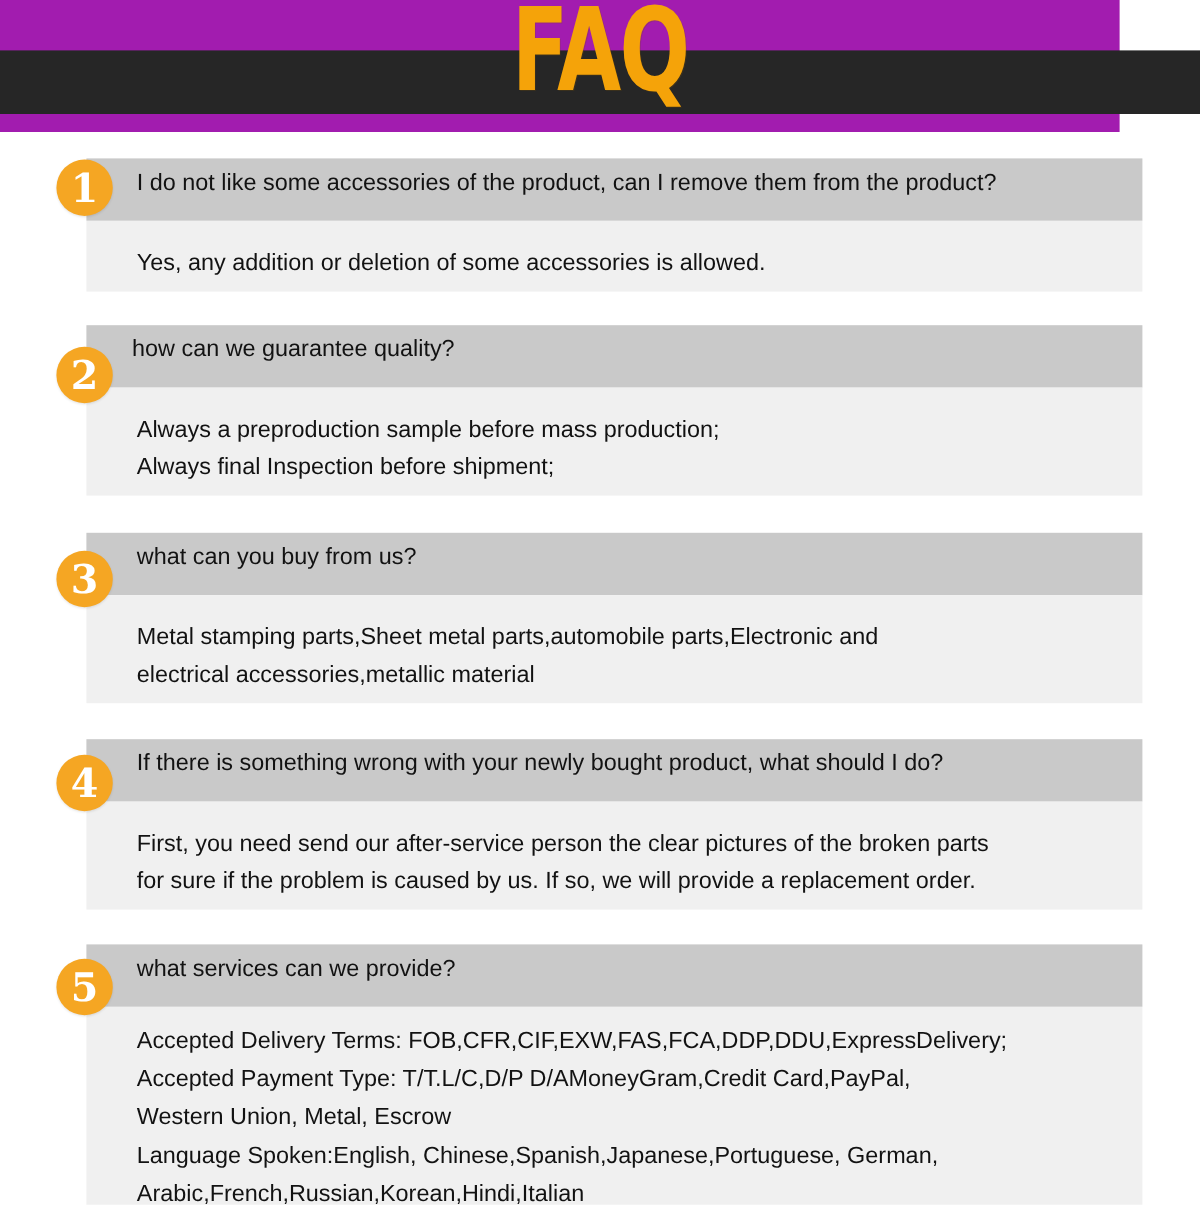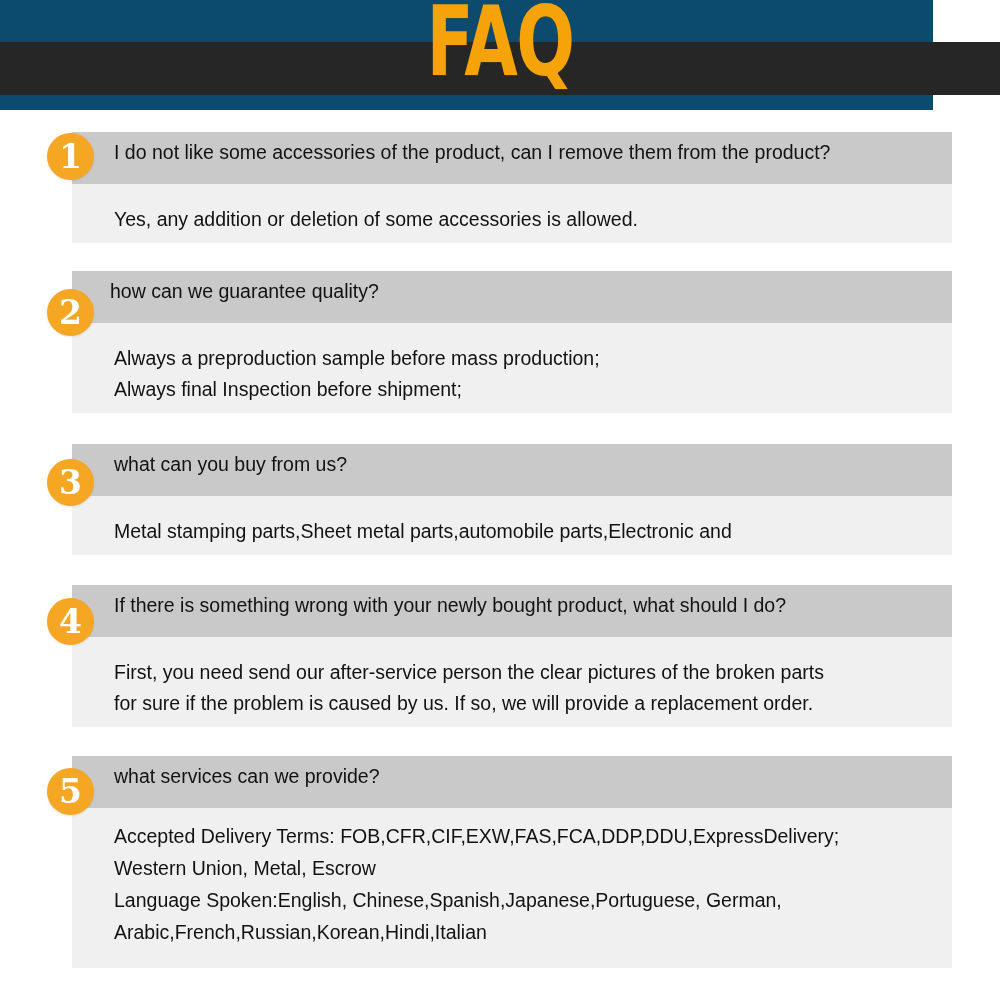--- a/index.html
+++ b/index.html
@@ -13,21 +13,21 @@
     font-family: "Liberation Sans", "DejaVu Sans", sans-serif;
     overflow: hidden;
     position: relative;
   }
 
   
   .header {
     position: relative;
     width: 933px;
     height: 110px;
-    background: #0c4a6e;
+    background: #a21caf;
   }
   .header-band {
     position: absolute;
     left: 0;
     top: 42px;
     width: 1000px;
     height: 53px;
     background: #262626;
   }
   .header-title {
@@ -136,36 +136,38 @@
       <div class="line">Always a preproduction sample before mass production;</div>
       <div class="line">Always final Inspection before shipment;</div>
     </div>
   </div>
 
   <div class="faq-item item-3">
     <div class="faq-badge">3</div>
     <div class="faq-question">what can you buy from us?</div>
     <div class="faq-answer">
       <div class="line">Metal stamping parts,Sheet metal parts,automobile parts,Electronic and</div>
+      <div class="line">electrical accessories,metallic material</div>
     </div>
   </div>
 
   <div class="faq-item item-4">
     <div class="faq-badge">4</div>
     <div class="faq-question">If there is something wrong with your newly bought product, what should I do?</div>
     <div class="faq-answer">
       <div class="line">First, you need send our after-service person the clear pictures of the broken parts</div>
       <div class="line">for sure if the problem is caused by us. If so, we will provide a replacement order.</div>
     </div>
   </div>
 
   <div class="faq-item item-5">
     <div class="faq-badge">5</div>
     <div class="faq-question">what services can we provide?</div>
     <div class="faq-answer">
       <div class="line">Accepted Delivery Terms: FOB,CFR,CIF,EXW,FAS,FCA,DDP,DDU,ExpressDelivery;</div>
+      <div class="line">Accepted Payment Type: T/T.L/C,D/P D/AMoneyGram,Credit Card,PayPal,</div>
       <div class="line">Western Union, Metal, Escrow</div>
       <div class="line">Language Spoken:English, Chinese,Spanish,Japanese,Portuguese, German,</div>
       <div class="line">Arabic,French,Russian,Korean,Hindi,Italian</div>
     </div>
   </div>
 
 </div>
 
 </body></html>

